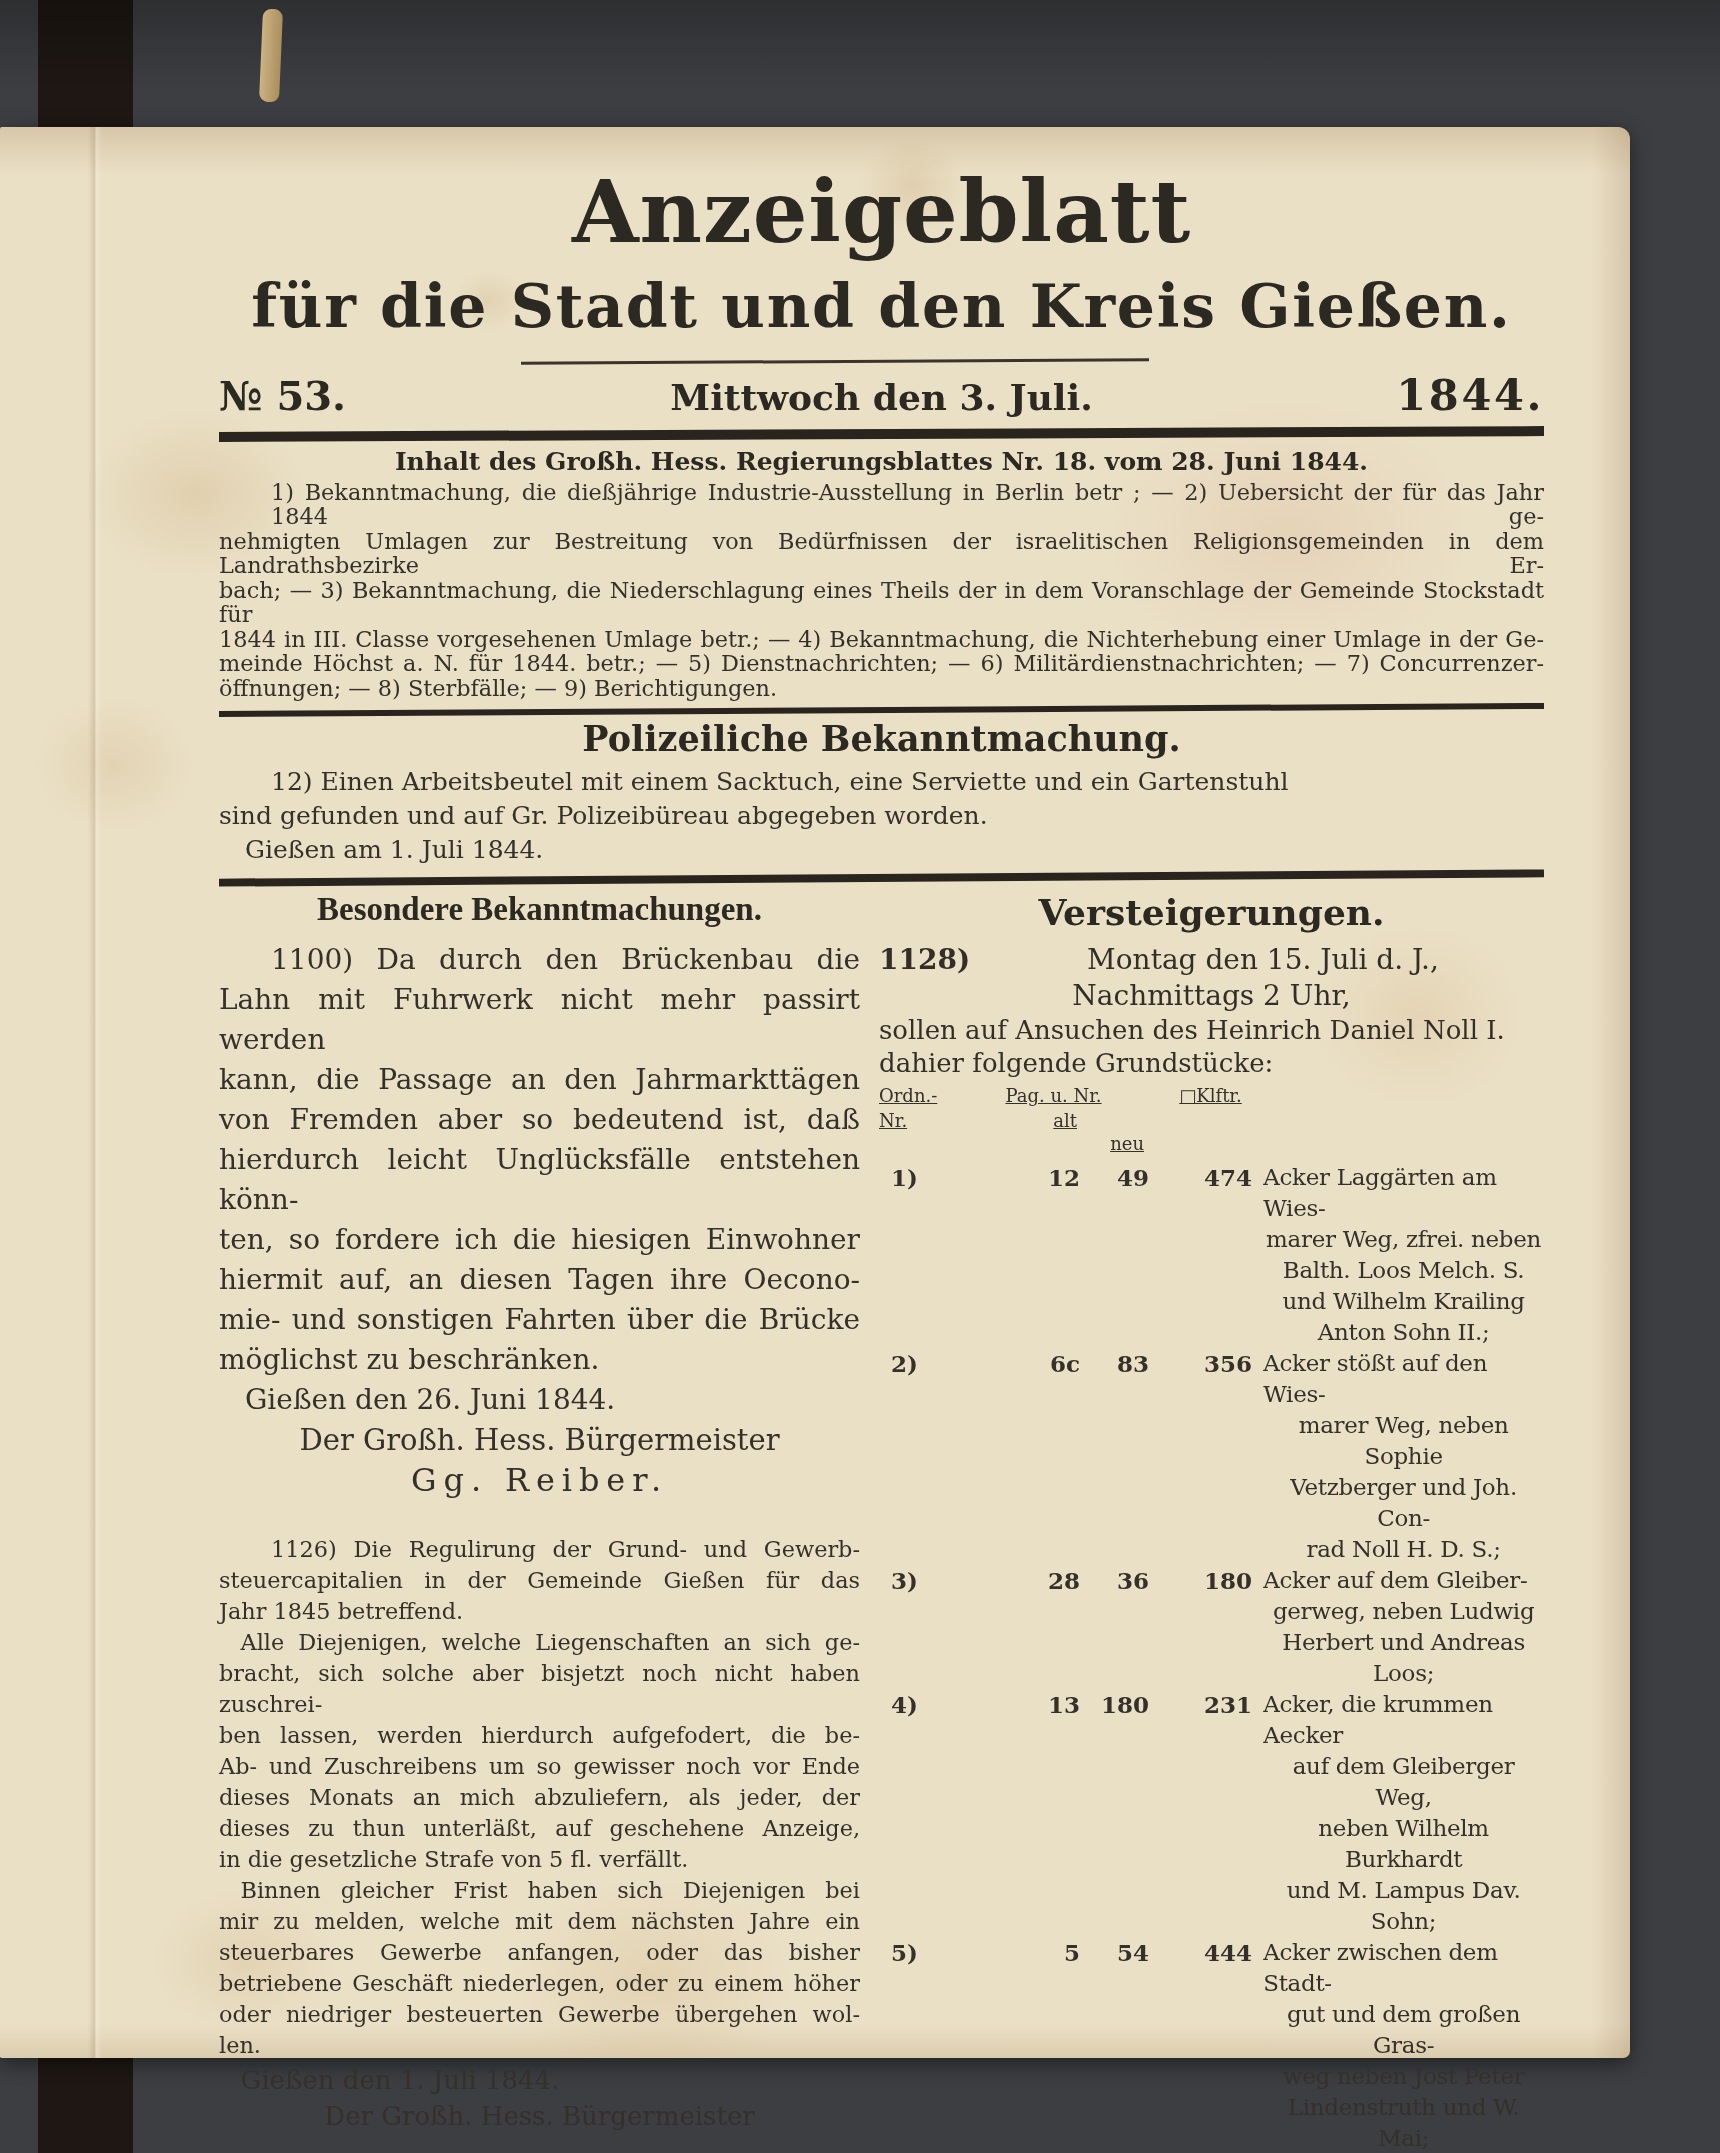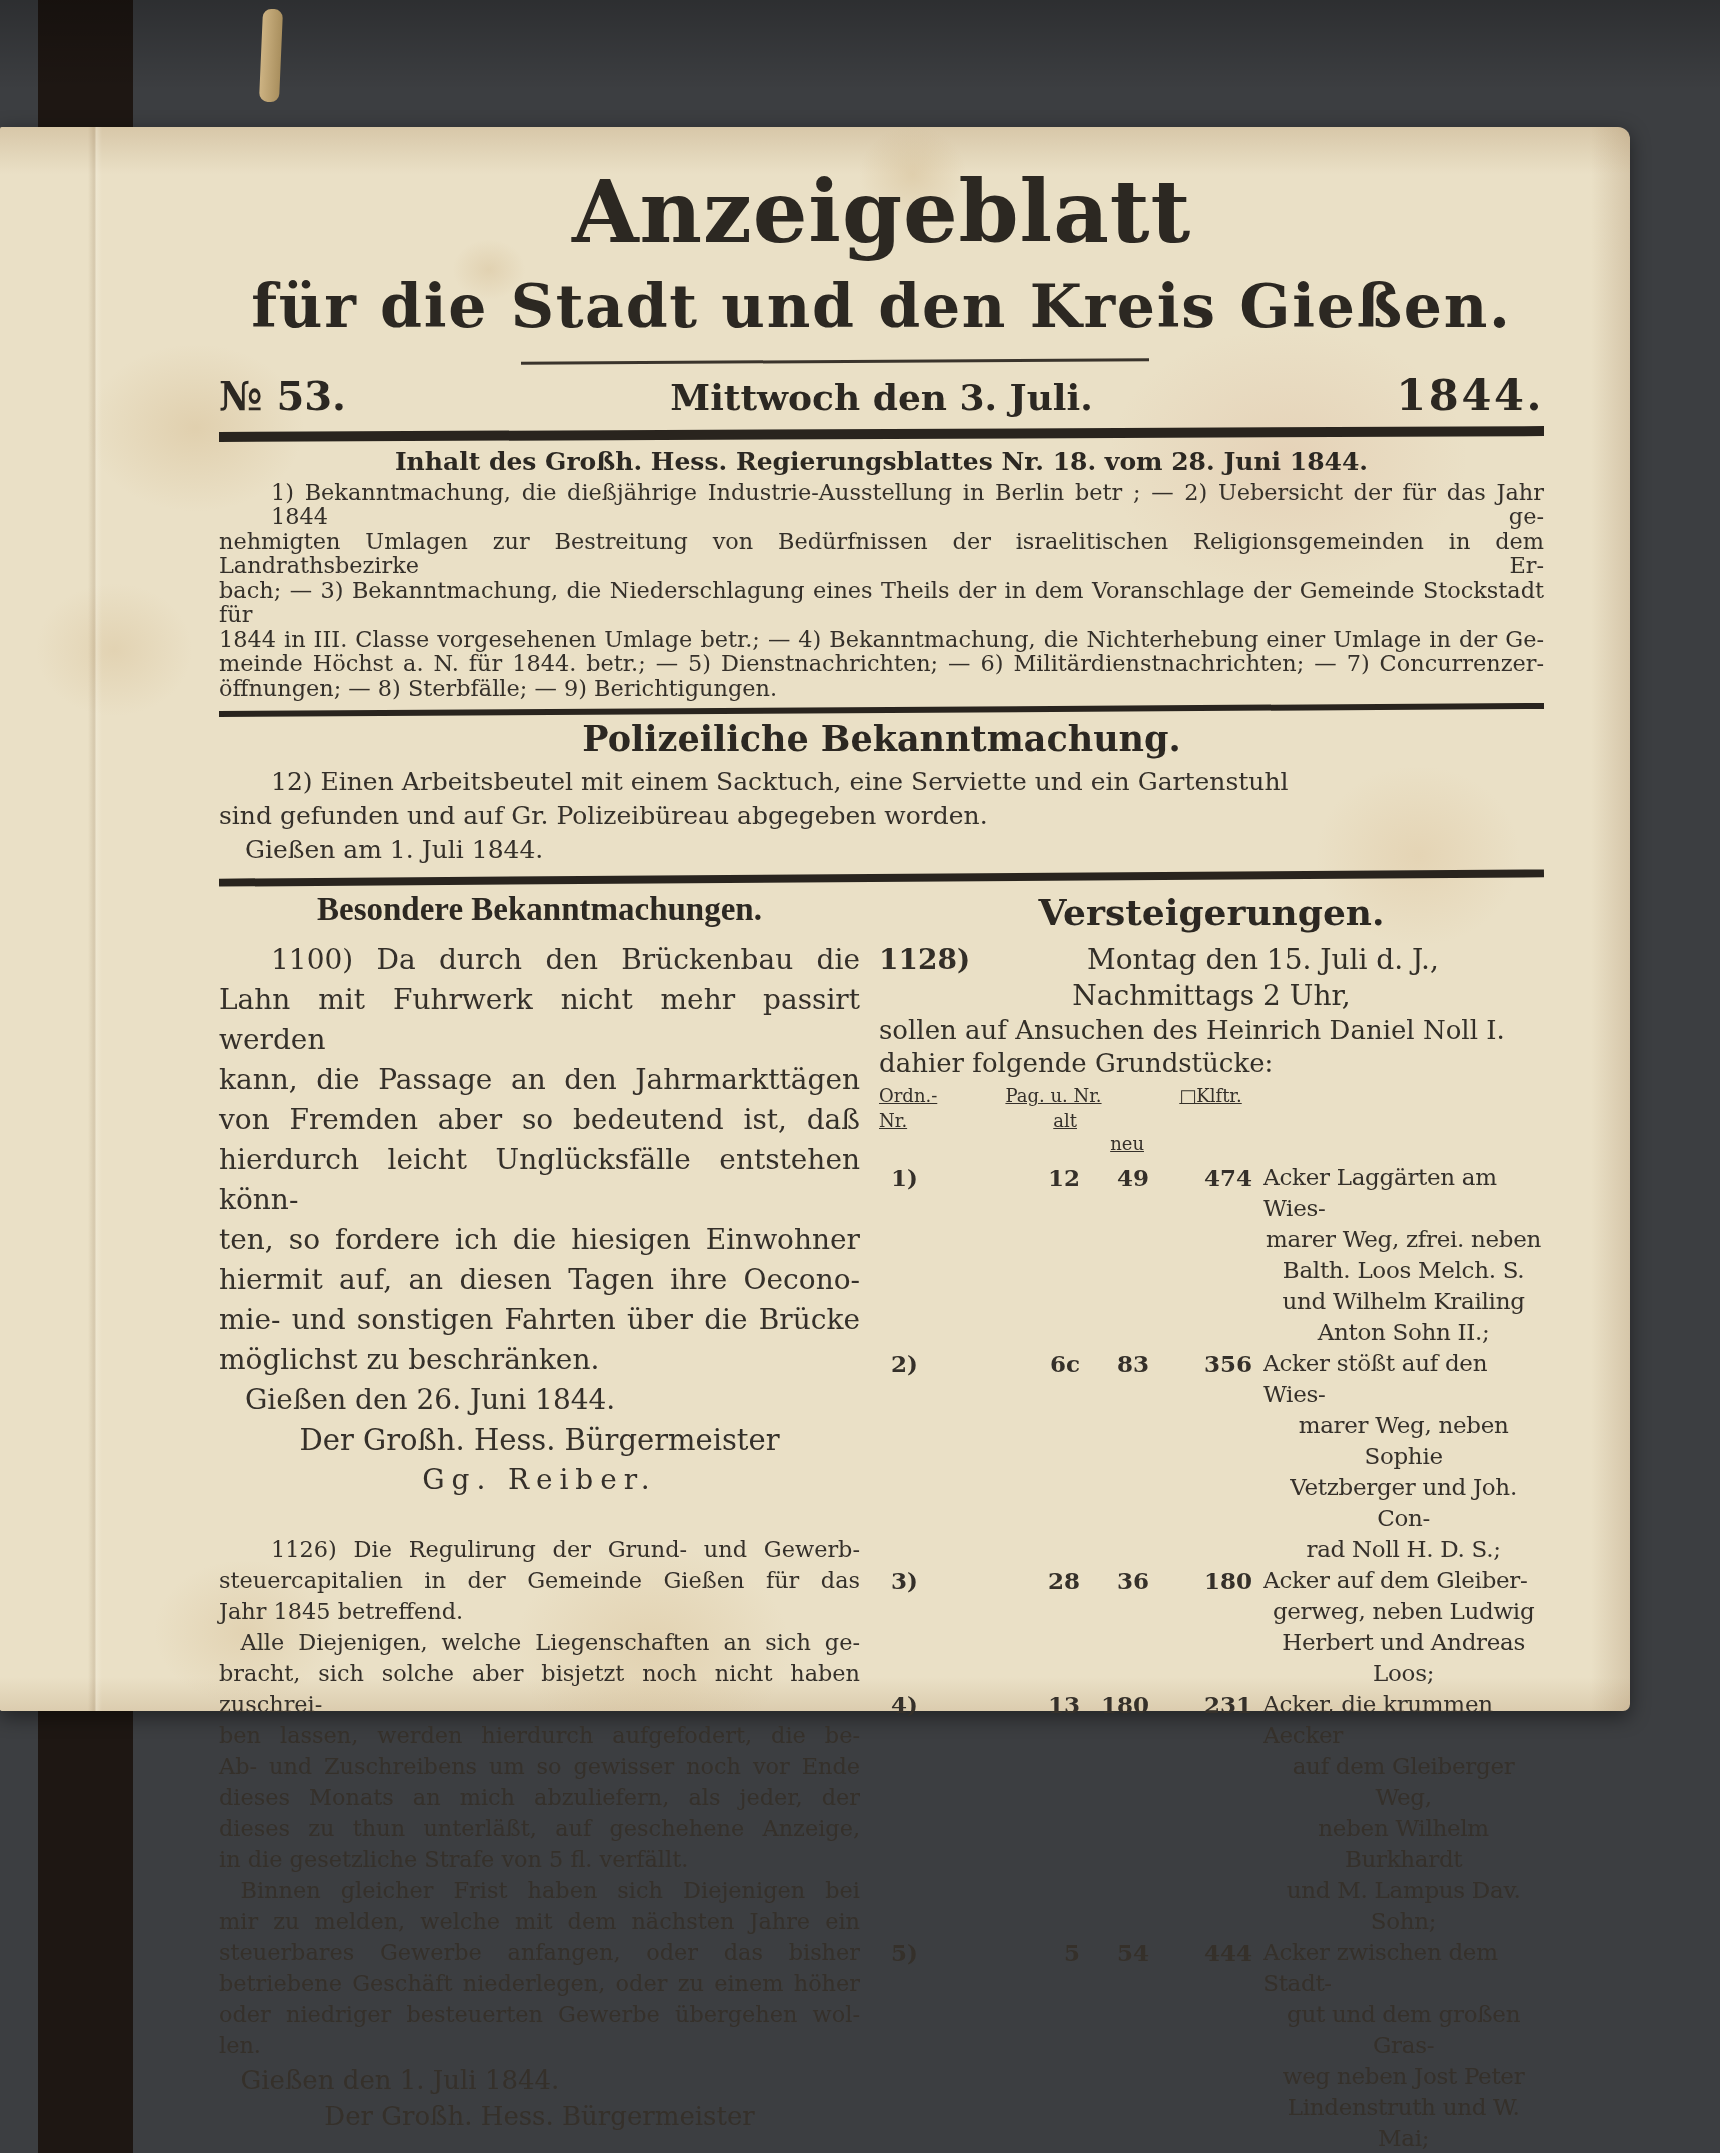--- a/index.html
+++ b/index.html
@@ -9,21 +9,21 @@
     font-family:"DejaVu Serif", serif;
   }
   
   .spine-strip{position:absolute;left:38px;top:0;width:95px;height:2154px;background:#1e1713;}
   .bg-shade{position:absolute;left:0;top:0;right:0;height:129px;
     background:linear-gradient(180deg, rgba(0,0,0,.25), rgba(0,0,0,0) 70%);}
   .paper-sliver{position:absolute;left:261px;top:8.6px;width:20px;height:93px;border-radius:8.6px;
     background:linear-gradient(90deg,#cdb383,#a98f5e);transform:rotate(2.5deg);}
   
   .paper{
-    position:absolute;left:0px;top:127px;width:1630px;height:1584px;
+    position:absolute;left:0px;top:127px;width:1630px;height:1931px;
     background:
       radial-gradient(155px 120px at 12% 19%, rgba(190,150,90,.22), transparent 70%),
       radial-gradient(112px 95px at 7% 33%, rgba(190,150,90,.18), transparent 70%),
       radial-gradient(258px 189px at 79% 21%, rgba(205,140,110,.16), transparent 70%),
       radial-gradient(146px 129px at 87% 46%, rgba(200,150,90,.16), transparent 70%),
       radial-gradient(198px 146px at 40% 96%, rgba(195,155,95,.20), transparent 70%),
       radial-gradient(129px 103px at 15% 95%, rgba(190,150,90,.18), transparent 70%),
       radial-gradient(77px 69px at 56% 3%, rgba(185,145,85,.22), transparent 70%),
       radial-gradient(52px 43px at 30% 9%, rgba(185,145,85,.18), transparent 70%),
       linear-gradient(180deg, rgba(160,125,80,.25) 0px, rgba(160,125,80,0) 47px),
@@ -61,21 +61,21 @@
   
   .cols{margin-top:10.3px;display:flex;gap:19px;}
   .col-l{width:641px;}
   .col-r{flex:1;}
   .col-head{font-weight:bold;text-align:center;color:#2c2822;}
   .col-l .col-head{font-size:33px;font-family:Liberation Serif, serif;}
   .col-r .col-head{font-size:36px;}
   .p1100{margin-top:12px;font-size:28px;line-height:40px;color:#35302a;}
   .p1100 .date{padding-left:26px;}
   .sig{text-align:center;font-size:29px;}
-  .sig2{text-align:center;font-size:28px;letter-spacing:6.9px;}
+  .sig2{text-align:center;font-size:32px;letter-spacing:6.9px;}
   .p1126{margin-top:34px;font-size:22.4px;line-height:31px;color:#35302a;}
   .p1126 .date{padding-left:21.5px;font-size:26px;line-height:38px;}
   .p1126 .sig{font-size:26px;line-height:34px;}
   
   .auc-ref-row{margin-top:8.6px;display:flex;font-size:28px;line-height:36px;}
   .auc-ref{width:103px;font-weight:bold;}
   .auc-when1{flex:1;text-align:center;font-size:28px;}
   .auc-when2{text-align:center;font-size:28px;line-height:36px;}
   .auc-intro{font-size:26px;line-height:33px;}
   .thead{margin-top:3.4px;font-size:18px;line-height:25px;color:#35302a;text-decoration:underline;}

